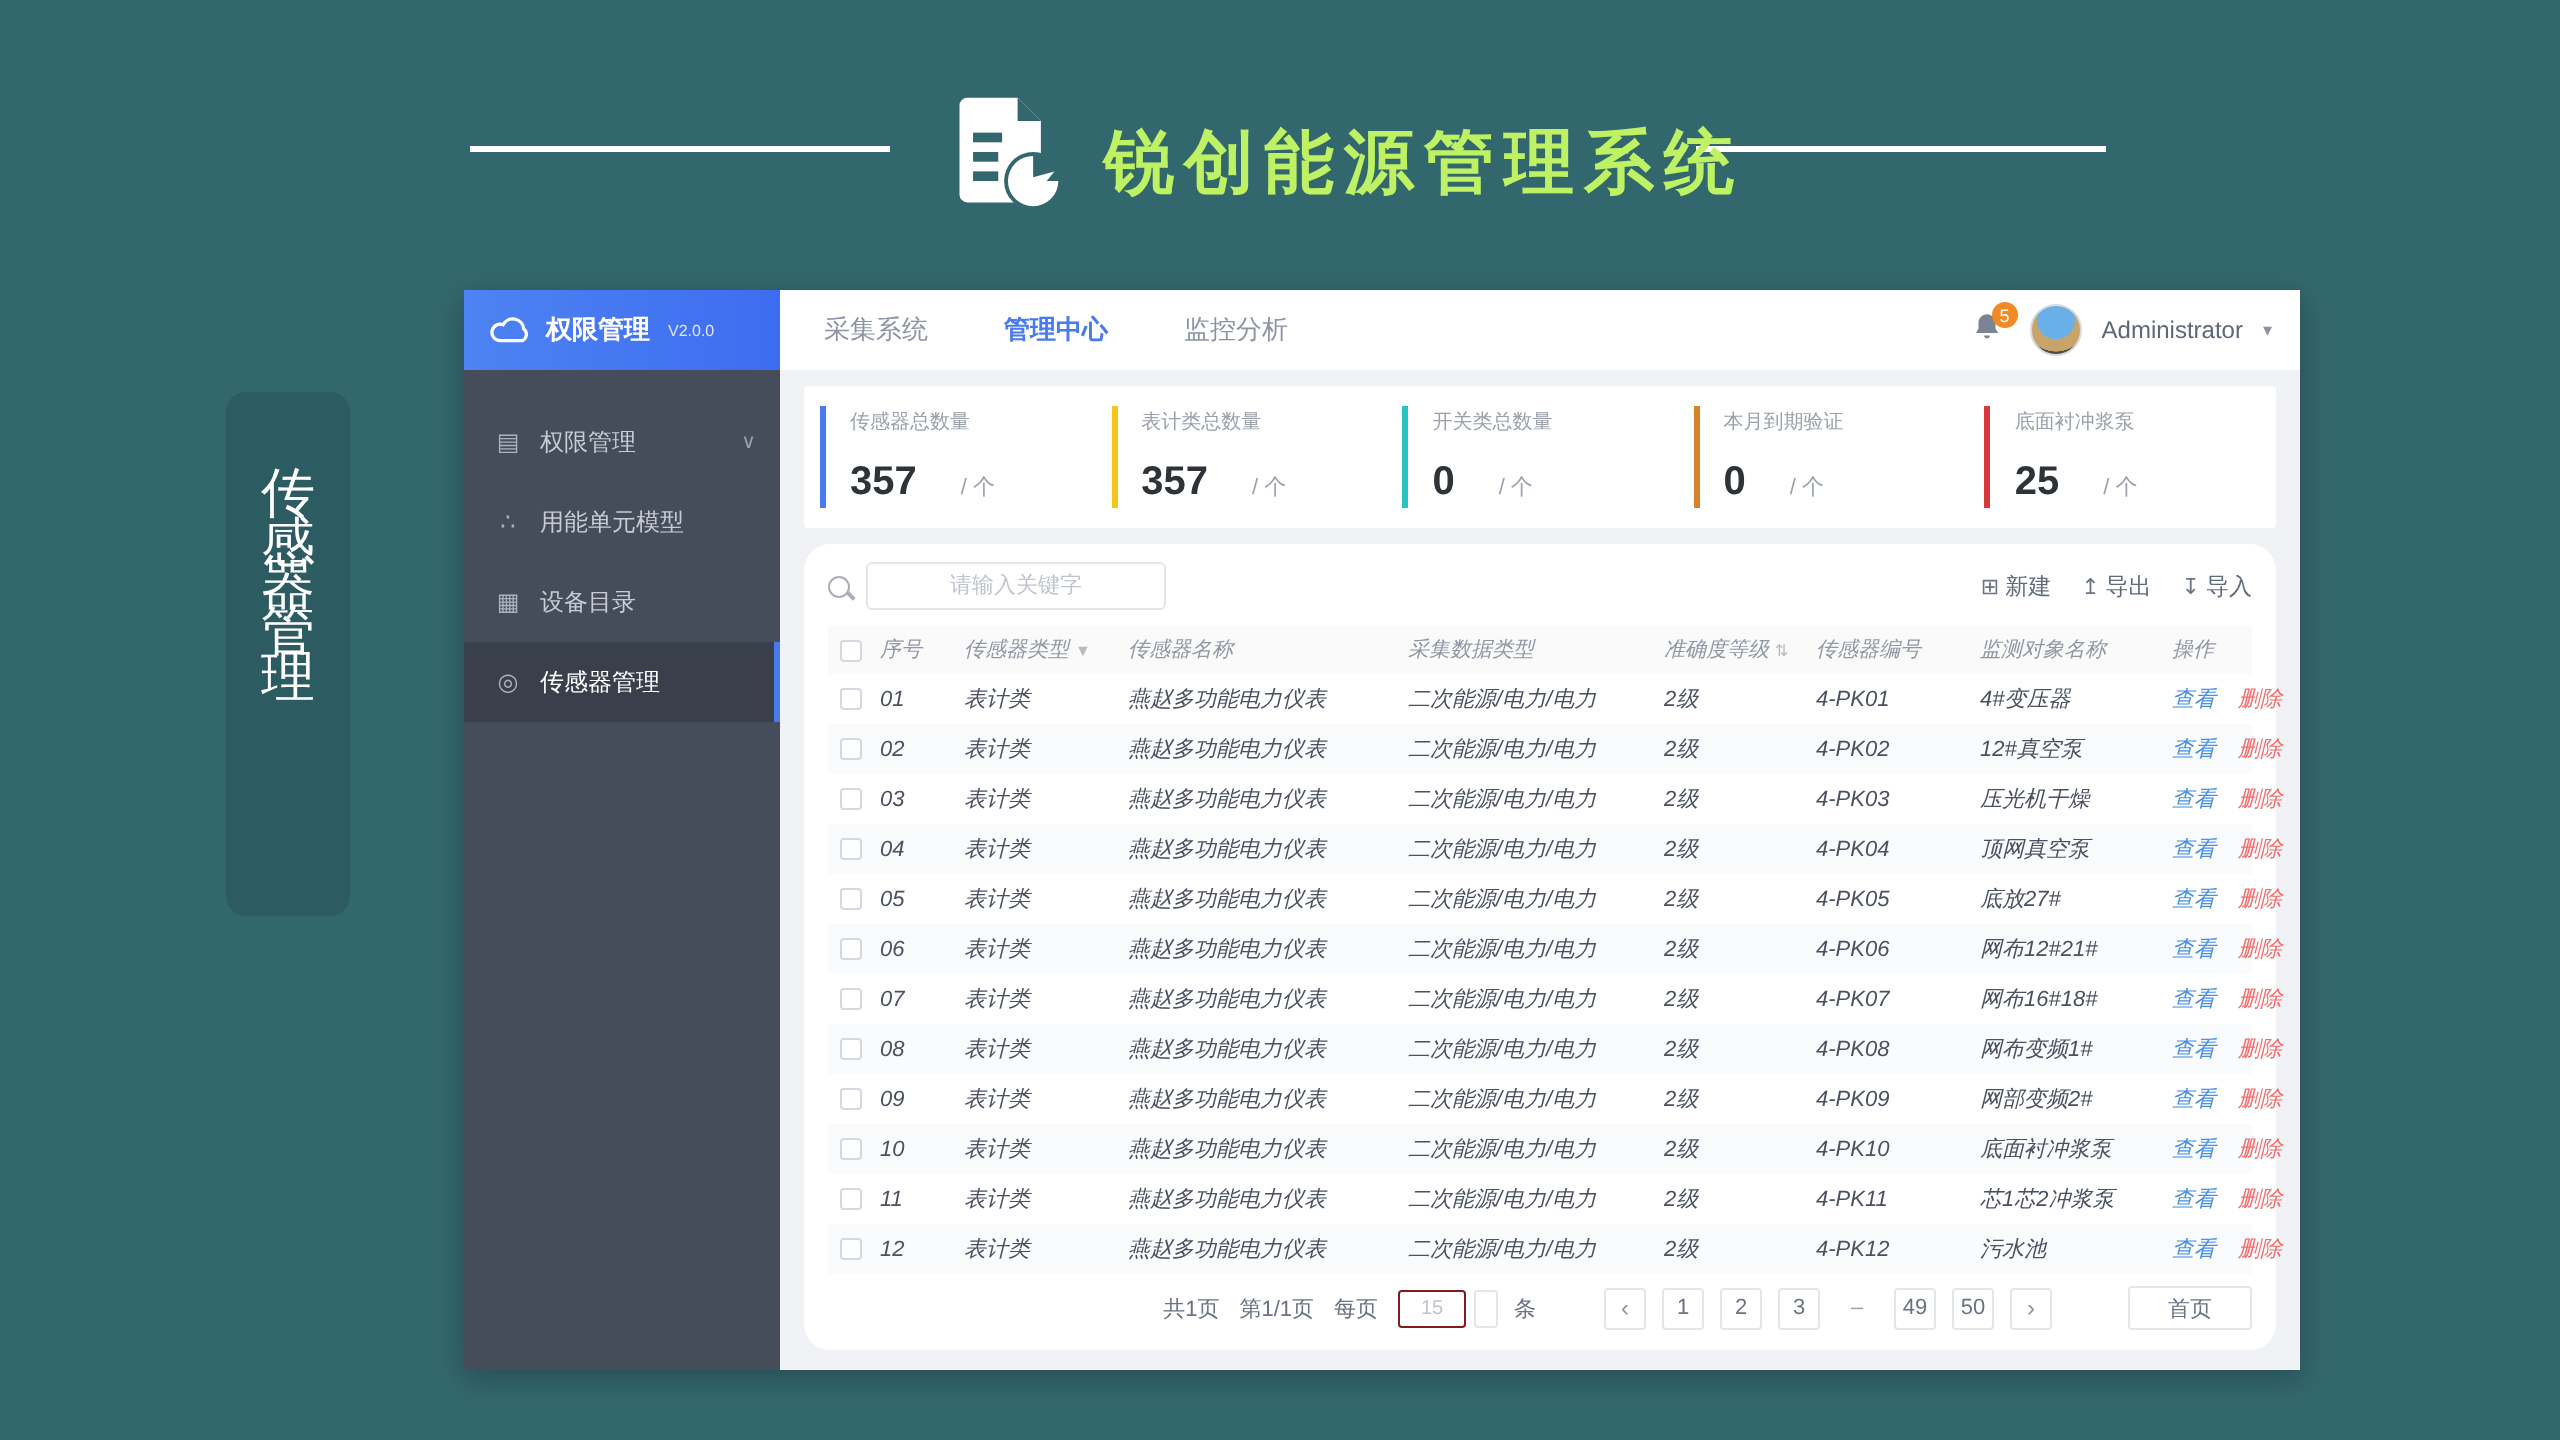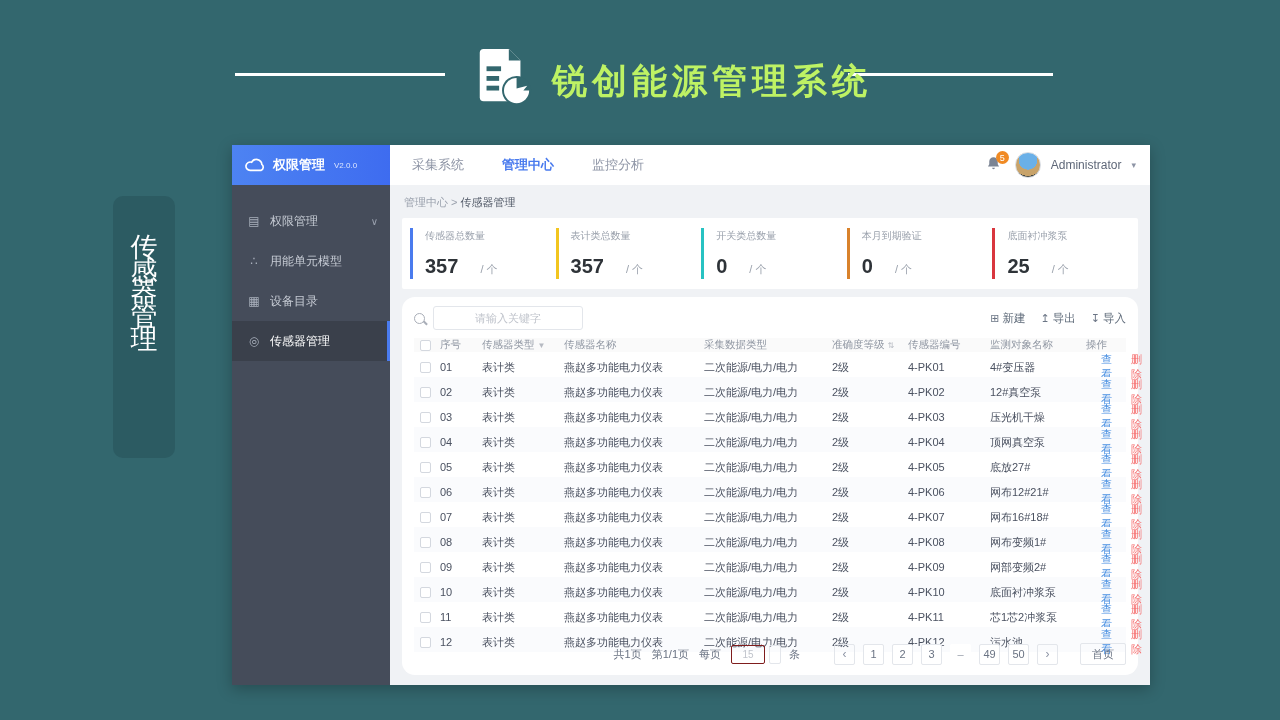--- a/index.html
+++ b/index.html
@@ -65,40 +65,40 @@
   .search-wrap { display:flex; align-items:center; gap:8px; }
   .search-icon { width:11px; height:11px; border:1.6px solid #a9aeb8; border-radius:50%; position:relative; display:inline-block; }
   .search-icon::after { content:""; position:absolute; width:5px; height:1.6px; background:#a9aeb8; transform:rotate(45deg); right:-4px; bottom:-1px; }
   .search-input { width:150px; height:24px; border:1px solid #e3e6eb; border-radius:3px; font-size:11px; padding:0 8px; text-align:center; color:#606a7b; outline:none; }
   .search-input::placeholder { color:#c0c4cc; }
   .toolbar-actions { margin-left:auto; display:flex; gap:15px; }
   .tool-btn { font-size:11.5px; color:#5f6b7a; cursor:pointer; display:flex; align-items:center; gap:3px; }
   .tool-btn .tb-icon { font-size:11px; color:#6b7585; }
 
   
-  .tbl { flex:1; display:flex; flex-direction:column; min-height:0; }
+  .tbl { flex:1; display:flex; flex-direction:column; min-height:0;font-style:italic; }
   .trow { display:grid; grid-template-columns:26px 42px 82px 140px 128px 76px 82px 96px 64px; align-items:center; height:25px; font-size:11px; color:#4a5160; }
   .trow.head { height:24px; background:#fafafa; color:#9097a3; font-size:10.5px; }
   .trow:nth-child(odd):not(.head) { background:#fafbfd; }
   .cb { width:11px; height:11px; border:1px solid #d4d8df; border-radius:2px; background:#fff; margin-left:6px; cursor:pointer; }
   .hicon { font-size:8px; color:#b6bac2; margin-left:3px; }
-  .ops { display:flex; gap:11px;margin-left:15px; }
+  .ops { display:flex; gap:11px; }
   .op-view { color:#4a90e2; cursor:pointer; }
   .op-del { color:#f56c6c; cursor:pointer; }
 
   
   .pager-bar { height:34px; display:flex; align-items:center; justify-content:flex-end; gap:8px; font-size:11px; color:#6a7383; flex-shrink:0; }
   .pg-text { margin-right:2px; }
   .pg-size-box { width:34px; height:19px; border:1px solid #7f1d1d; border-radius:2px; color:#c0c4cc; font-size:10px; display:flex; align-items:center; justify-content:center; }
   .pg-stepper { width:12px; height:19px; border:1px solid #e3e6eb; border-radius:2px; margin-left:-4px; cursor:pointer; }
   .pg-unit { margin-right:26px; }
   .page-btn { min-width:21px; height:21px; border:1px solid #e3e6eb; border-radius:2px; display:flex; align-items:center; justify-content:center; color:#6a7383; cursor:pointer; background:#fff; }
   .page-btn.plain { border:none; cursor:default; color:#9aa1ac; }
   .pg-arrow { width:21px; height:21px; border:1px solid #e3e6eb; border-radius:2px; display:flex; align-items:center; justify-content:center; color:#8d94a5; cursor:pointer; font-size:12px; }
-  .pg-home { width:46px; height:22px; border:1px solid #e3e6eb; border-radius:2px; display:flex; align-items:center; justify-content:center; color:#6a7383; cursor:pointer; margin-left:14px; }
+  .pg-home { width:62px; height:22px; border:1px solid #e3e6eb; border-radius:2px; display:flex; align-items:center; justify-content:center; color:#6a7383; cursor:pointer; margin-left:30px; }
 </style>
 </head>
 <body>
 
 <div class="banner-line left"></div>
 <div class="banner-line right"></div>
 <div class="banner-logo">
   <svg viewBox="0 0 64 64">
     <path d="M12 4 h26 l12 12 v38 a4 4 0 0 1 -4 4 H12 a4 4 0 0 1 -4 -4 V8 a4 4 0 0 1 4 -4 z" fill="#ffffff"></path>
     <path d="M38 4 l12 12 h-12 z" fill="#33676e"></path>
@@ -164,25 +164,20 @@
           <span class="bell-badge">5</span>
         </div>
         <div class="avatar"></div>
         <span class="user-name">Administrator</span>
         <span class="user-caret">▾</span>
       </div>
     </div>
 
     <div class="content">
 
-      <div class="breadcrumb">
-        <span>管理中心</span>
-        <span>&gt;</span>
-        <span class="current">传感器管理</span>
-      </div>
 
       <div class="stats">
         <div class="stat" style="--c: #4a7bee;">
             <div class="stat-label">传感器总数量</div>
             <div class="stat-value-row">
               <span class="stat-value">357</span>
               <span class="stat-unit">/ 个</span>
             </div>
           </div>
           <div class="stat" style="--c: #f2c51f;">

